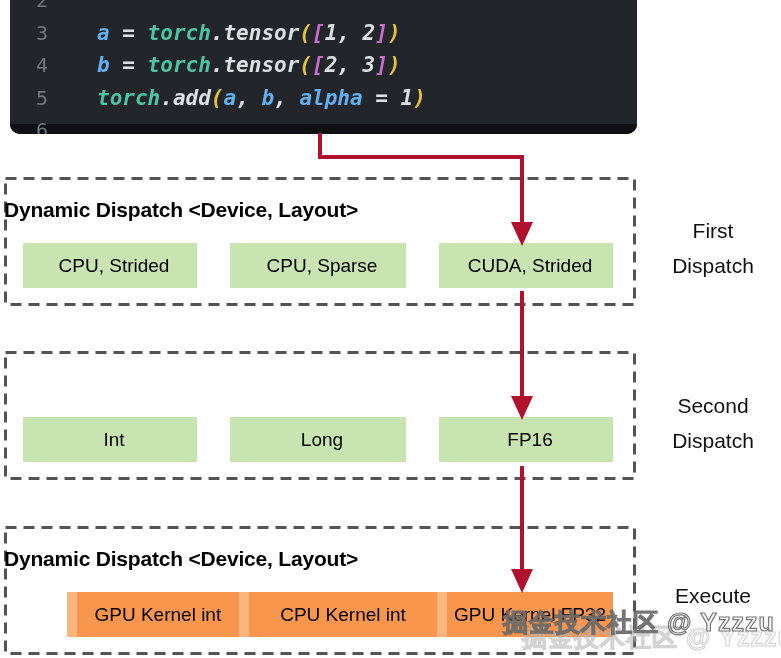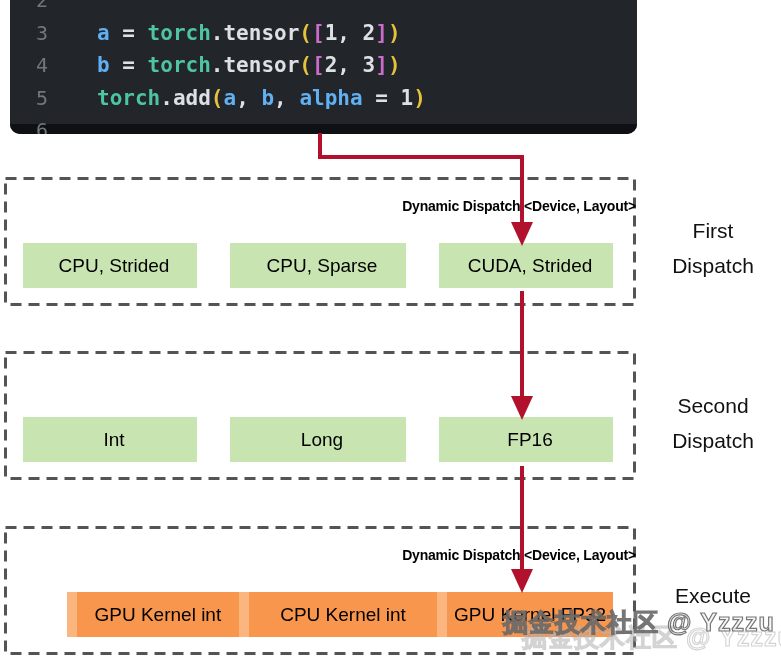--- a/index.html
+++ b/index.html
@@ -19,39 +19,39 @@
   .code-lines{position:relative;z-index:1;}
   .code-line{
     height:32.5px;display:flex;align-items:center;
     font-family:"DejaVu Sans Mono","Liberation Mono",monospace;
     font-size:21px;font-weight:700;white-space:pre;
   }
   .gutter{
     width:50px;flex:none;text-align:right;padding-right:12px;box-sizing:border-box;
     color:var(--line-number,#71777d);font-weight:400;font-size:20px;
   }
-  .code{padding-left:37px;}
+  .code{padding-left:37px;font-style:italic;}
   .tok-fg{color:var(--code-fg,#dde1e6);}
   .tok-id{color:var(--blue,#61b0f1);}
   .tok-ns{color:var(--teal,#4dc4a4);}
   .tok-paren{color:var(--yellow,#e6c13c);}
   .tok-bracket{color:var(--magenta,#c96ccb);}
   
   .arrow-seg{position:absolute;background:var(--arrow-red,#b2112e);z-index:5;}
   .arrow-head{
     position:absolute;width:0;height:0;z-index:5;
     border-left:11px solid transparent;border-right:11px solid transparent;
     border-top:24px solid var(--arrow-red,#b2112e);
   }
   
   .stage{position:absolute;left:4px;width:632px;height:129px;}
   .stage-border{position:absolute;left:0;top:0;color:var(--dash-border,#545454);}
   .stage-title{
-    position:absolute;left:0;top:21px;width:100%;text-align:right;
-    font-size:14px;font-weight:700;letter-spacing:-0.2px;
+    position:absolute;left:0;top:21px;width:100%;text-align:left;
+    font-size:21px;font-weight:700;letter-spacing:-0.2px;
   }
   .stage-items{
     position:absolute;left:19px;right:23px;top:66px;height:45px;
     display:flex;justify-content:space-between;
   }
   .chip{
     height:45px;display:flex;align-items:center;justify-content:center;
     font-size:19px;box-sizing:border-box;
   }
   .items-green .chip{background:var(--green-box,#c8e5b1);width:174px;padding-left:8px;}

